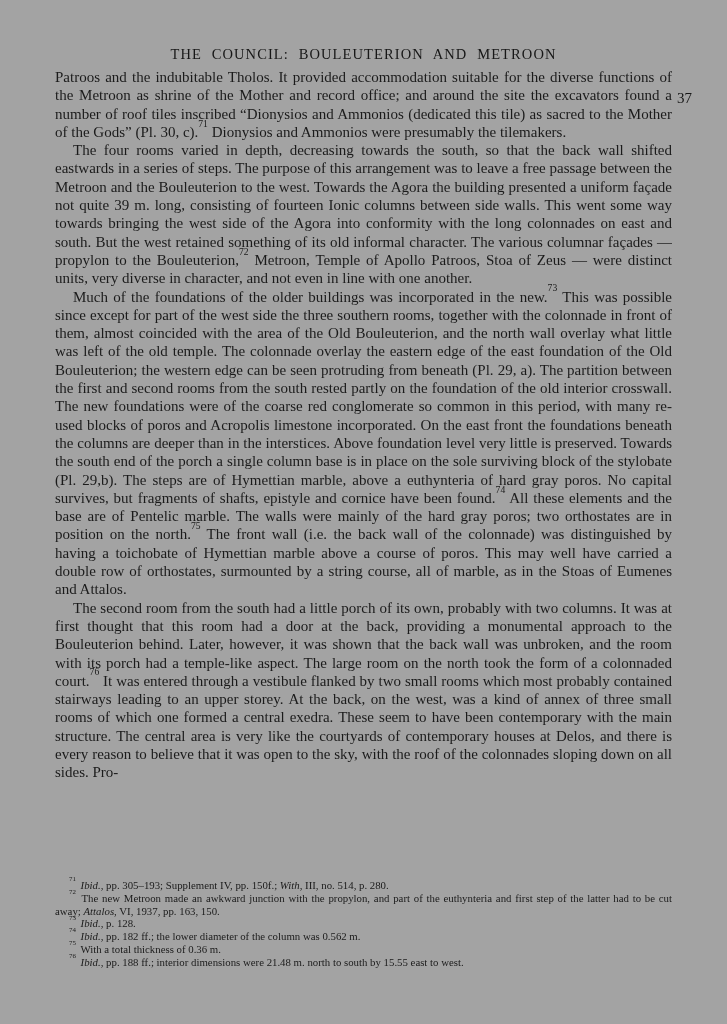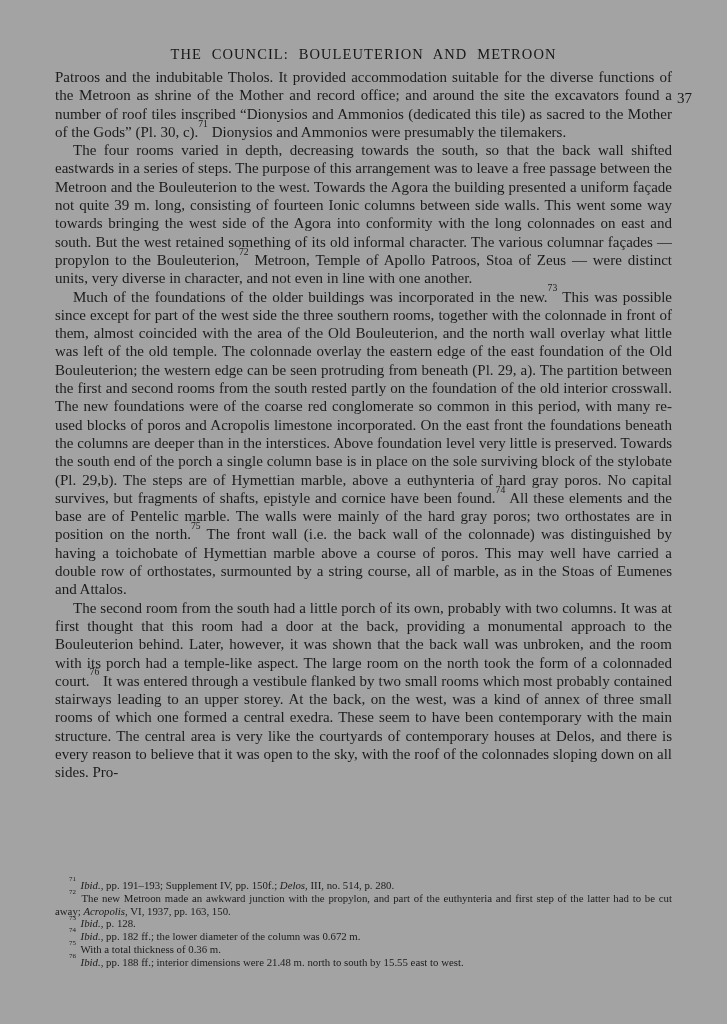--- a/index.html
+++ b/index.html
@@ -96,20 +96,20 @@
   </div>
 
   <div class="body-text" id="body-text">
       <p class="para"><span>Patroos and the indubitable Tholos. It provided accommodation suitable for the diverse functions of the Metroon as shrine of the Mother and record office; and around the site the excavators found a number of roof tiles inscribed “Dionysios and Ammonios (dedicated this tile) as sacred to the Mother of the Gods” (Pl. 30, c).</span><sup>71</sup><span> Dionysios and Ammonios were presumably the tilemakers.</span></p>
       <p class="para indent"><span>The four rooms varied in depth, decreasing towards the south, so that the back wall shifted eastwards in a series of steps. The purpose of this arrangement was to leave a free passage between the Metroon and the Bouleuterion to the west. Towards the Agora the building presented a uniform façade not quite 39 m. long, consisting of fourteen Ionic columns between side walls. This went some way towards bringing the west side of the Agora into conformity with the long colonnades on east and south. But the west retained something of its old informal character. The various columnar façades — propylon to the Bouleuterion,</span><sup>72</sup><span> Metroon, Temple of Apollo Patroos, Stoa of Zeus — were distinct units, very diverse in character, and not even in line with one another.</span></p>
       <p class="para indent"><span>Much of the foundations of the older buildings was incorporated in the new.</span><sup>73</sup><span> This was possible since except for part of the west side the three southern rooms, together with the colonnade in front of them, almost coincided with the area of the Old Bouleuterion, and the north wall overlay what little was left of the old temple. The colonnade overlay the eastern edge of the east foundation of the Old Bouleuterion; the western edge can be seen protruding from beneath (Pl. 29, a). The partition between the first and second rooms from the south rested partly on the foundation of the old interior crosswall. The new foundations were of the coarse red conglomerate so common in this period, with many re-used blocks of poros and Acropolis limestone incorporated. On the east front the foundations beneath the columns are deeper than in the interstices. Above foundation level very little is preserved. Towards the south end of the porch a single column base is in place on the sole surviving block of the stylobate (Pl. 29,b). The steps are of Hymettian marble, above a euthynteria of hard gray poros. No capital survives, but fragments of shafts, epistyle and cornice have been found.</span><sup>74</sup><span> All these elements and the base are of Pentelic marble. The walls were mainly of the hard gray poros; two orthostates are in position on the north.</span><sup>75</sup><span> The front wall (i.e. the back wall of the colonnade) was distinguished by having a toichobate of Hymettian marble above a course of poros. This may well have carried a double row of orthostates, surmounted by a string course, all of marble, as in the Stoas of Eumenes and Attalos.</span></p>
       <p class="para indent"><span>The second room from the south had a little porch of its own, probably with two columns. It was at first thought that this room had a door at the back, providing a monumental approach to the Bouleuterion behind. Later, however, it was shown that the back wall was unbroken, and the room with its porch had a temple-like aspect. The large room on the north took the form of a colonnaded court.</span><sup>76</sup><span> It was entered through a vestibule flanked by two small rooms which most probably contained stairways leading to an upper storey. At the back, on the west, was a kind of annex of three small rooms of which one formed a central exedra. These seem to have been contemporary with the main structure. The central area is very like the courtyards of contemporary houses at Delos, and there is every reason to believe that it was open to the sky, with the roof of the colonnades sloping down on all sides. Pro-</span></p>
     </div>
 
   <div class="footnotes" id="footnotes">
-      <div class="footnote"><sup class="fn-marker">71</sup> <span class="em">Ibid.</span><span>, pp. 191–193; Supplement IV, pp. 150f.; </span><span class="em">Delos</span><span>, III, no. 514, p. 280.</span></div>
-      <div class="footnote"><sup class="fn-marker">72</sup> <span>The new Metroon made an awkward junction with the propylon, and part of the euthynteria and first step of the latter had to be cut away; </span><span class="em">Acropolis</span><span>, VI, 1937, pp. 163, 150.</span></div>
+      <div class="footnote"><sup class="fn-marker">71</sup> <span class="em">Ibid.</span><span>, pp. 305–193; Supplement IV, pp. 150f.; </span><span class="em">With</span><span>, III, no. 514, p. 280.</span></div>
+      <div class="footnote"><sup class="fn-marker">72</sup> <span>The new Metroon made an awkward junction with the propylon, and part of the euthynteria and first step of the latter had to be cut away; </span><span class="em">Attalos</span><span>, VI, 1937, pp. 163, 150.</span></div>
       <div class="footnote"><sup class="fn-marker">73</sup> <span class="em">Ibid.</span><span>, p. 128.</span></div>
-      <div class="footnote"><sup class="fn-marker">74</sup> <span class="em">Ibid.</span><span>, pp. 182 ff.; the lower diameter of the column was 0.672 m.</span></div>
+      <div class="footnote"><sup class="fn-marker">74</sup> <span class="em">Ibid.</span><span>, pp. 182 ff.; the lower diameter of the column was 0.562 m.</span></div>
       <div class="footnote"><sup class="fn-marker">75</sup> <span>With a total thickness of 0.36 m.</span></div>
       <div class="footnote"><sup class="fn-marker">76</sup> <span class="em">Ibid.</span><span>, pp. 188 ff.; interior dimensions were 21.48 m. north to south by 15.55 east to west.</span></div>
     </div>
 </div>
 
 </body></html>

